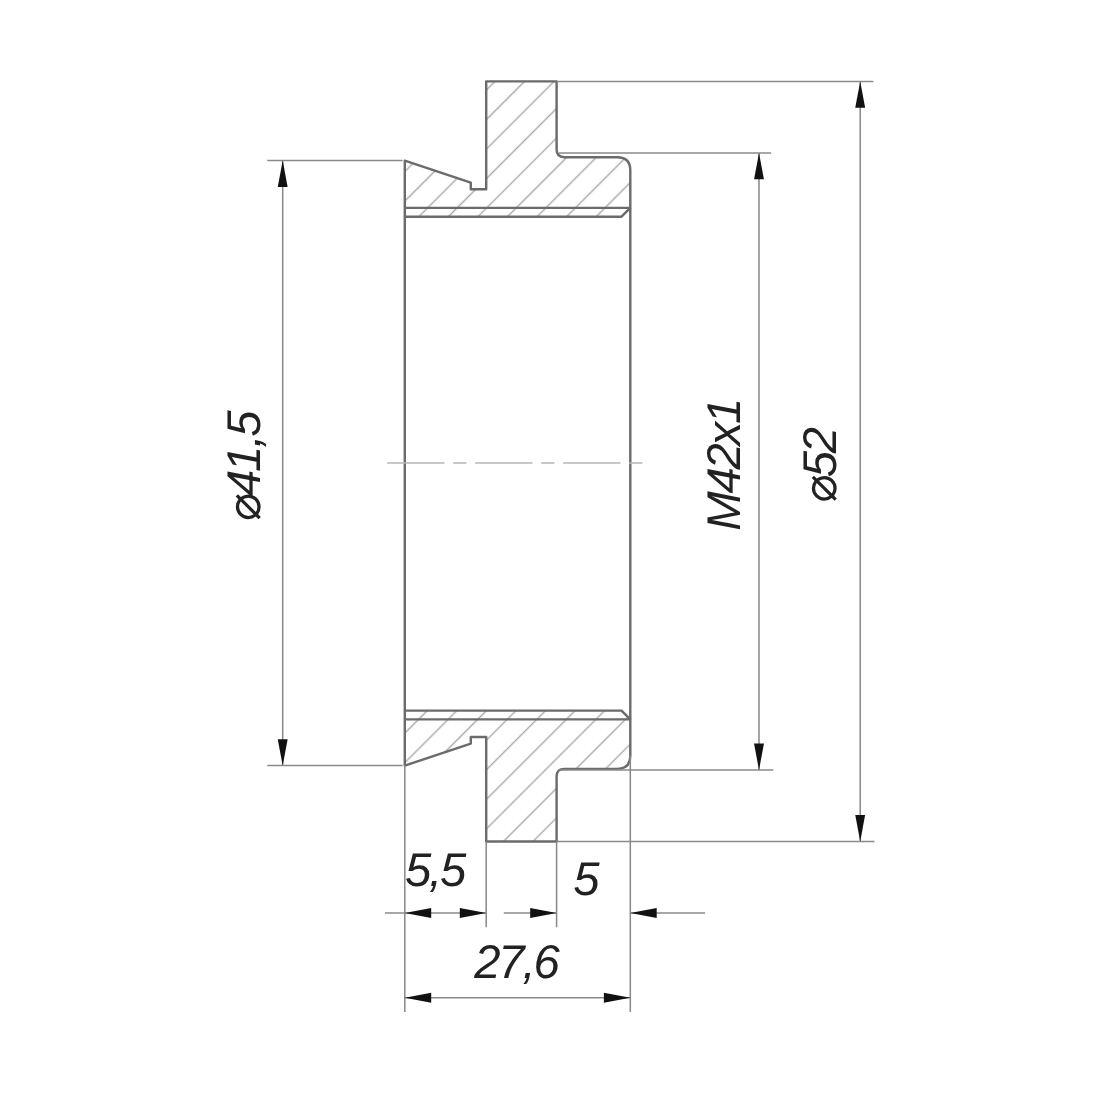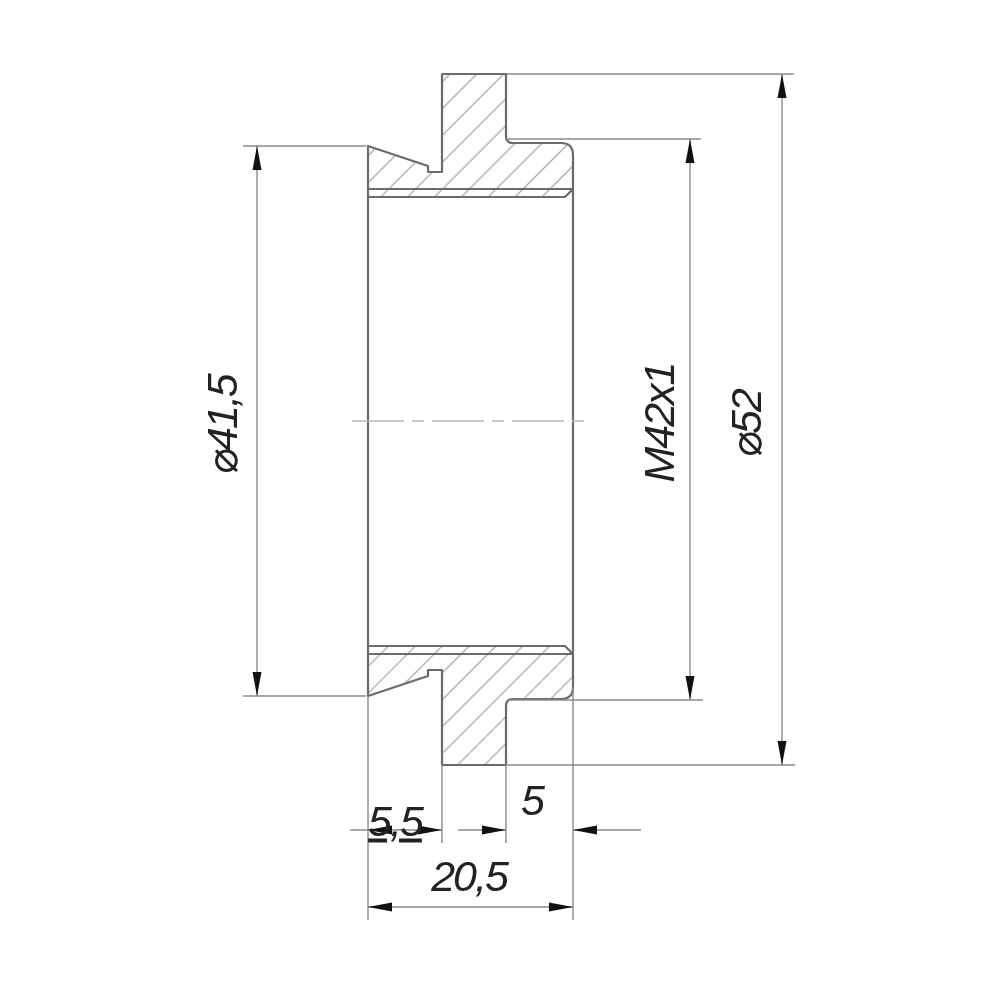--- a/index.html
+++ b/index.html
@@ -141,18 +141,18 @@
       <polygon class="arrow" points="573,907 549,902.5 549,911.5"></polygon>
     </g>
   </svg>
 
   <div class="dim-label rot" style="left:222px; top:425px;">⌀41,5</div>
 
   <div class="dim-label rot" style="left:659px; top:423px;">M42x1</div>
 
   <div class="dim-label rot" style="left:746px; top:424px;">⌀52</div>
 
-  <div class="dim-label" style="left:395px; top:821px;text-decoration:underline;">5,5</div>
+  <div class="dim-label" style="left:395px; top:792px;">5,5</div>
 
   <div class="dim-label" style="left:532px; top:800px;">5</div>
 
-  <div class="dim-label" style="left:469px; top:876px;">20,5</div>
+  <div class="dim-label" style="left:469px; top:876px;">27,6</div>
 </div>
 
 </body></html>

